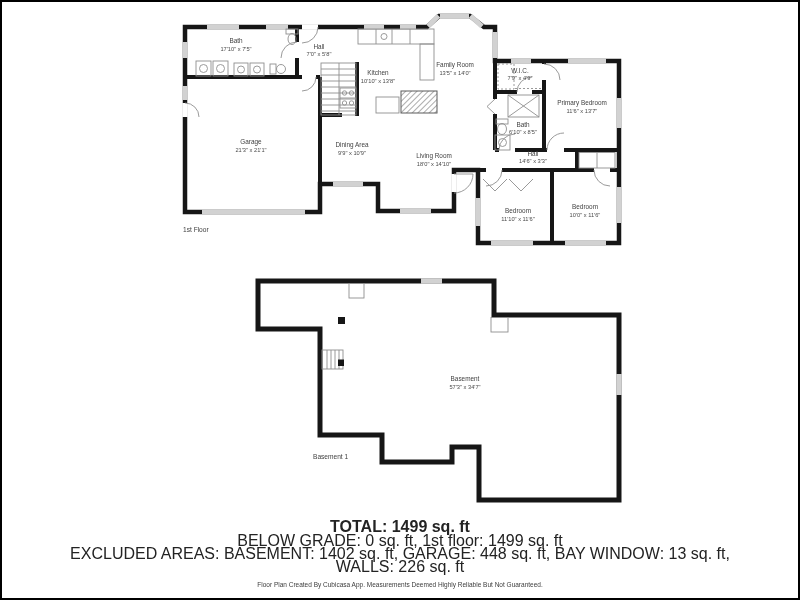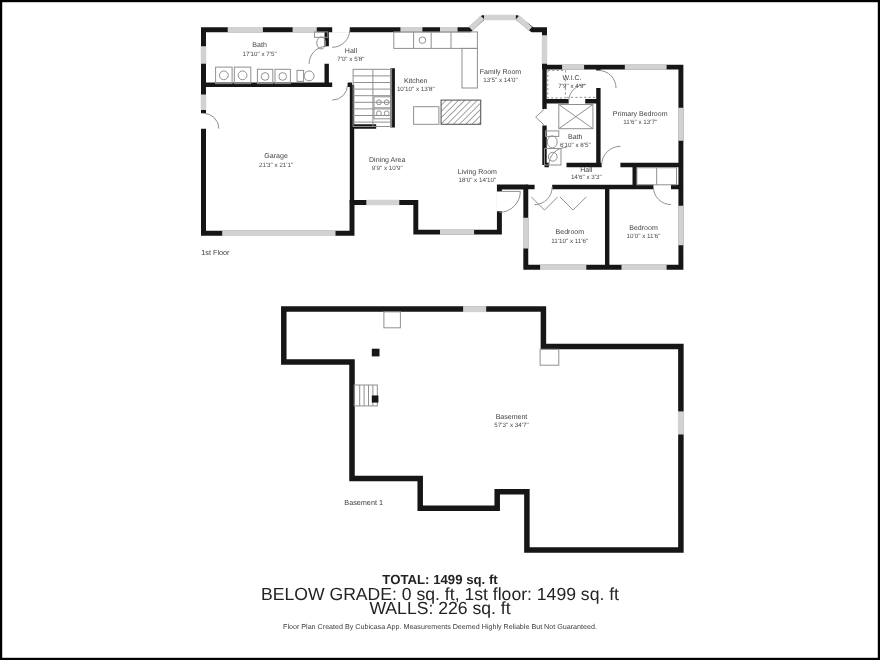--- a/index.html
+++ b/index.html
@@ -6,21 +6,21 @@
   .page{position:relative;width:800px;height:600px;background:#ffffff;
         border:2px solid #000;box-sizing:border-box;overflow:hidden;
         font-family:"Liberation Sans",sans-serif;}
   .plan-svg{position:absolute;left:0;top:0;}
   
   .rn{font-size:6.4px;fill:#3f3f3f;text-anchor:middle;font-family:"Liberation Sans",sans-serif;}
   .rd{font-size:5.7px;fill:#4a4a4a;text-anchor:middle;font-family:"Liberation Sans",sans-serif;}
   .fl{font-size:6.6px;fill:#3f3f3f;text-anchor:start;font-family:"Liberation Sans",sans-serif;}
   
   .summary{position:absolute;left:0;right:0;top:518px;text-align:center;color:#232323;}
-  .summary .total{font-size:12px;font-weight:bold;line-height:14px;text-align:center;}
+  .summary .total{font-size:16px;font-weight:bold;line-height:14px;text-align:center;}
   .summary .line{font-size:16px;line-height:13.2px;}
   .summary .disclaimer{margin-top:7px;font-size:6.5px;color:#3c3c3c;}
 </style>
 </head>
 <body>
 
 <div class="page">
 
   <svg class="plan-svg" width="800" height="600" viewBox="0 0 800 600" xmlns="http://www.w3.org/2000/svg">
     <defs>
@@ -211,17 +211,18 @@
         <text class="rn" x="463" y="379">Basement</text>
         <text class="rd" x="463" y="386.5">57'3" x 34'7"</text>
         <text class="fl" x="311" y="457">Basement 1</text>
       </g>
     </g>
   </svg>
 
   <div class="summary">
     <div class="total">TOTAL: 1499 sq. ft</div>
     <div class="line">BELOW GRADE: 0 sq. ft, 1st floor: 1499 sq. ft</div>
+    <div class="line">EXCLUDED AREAS: BASEMENT: 1402 sq. ft, GARAGE: 448 sq. ft, BAY WINDOW: 13 sq. ft,</div>
     <div class="line">WALLS: 226 sq. ft</div>
     <div class="disclaimer">Floor Plan Created By Cubicasa App. Measurements Deemed Highly Reliable But Not Guaranteed.</div>
   </div>
 
 </div>
 
 </body></html>

